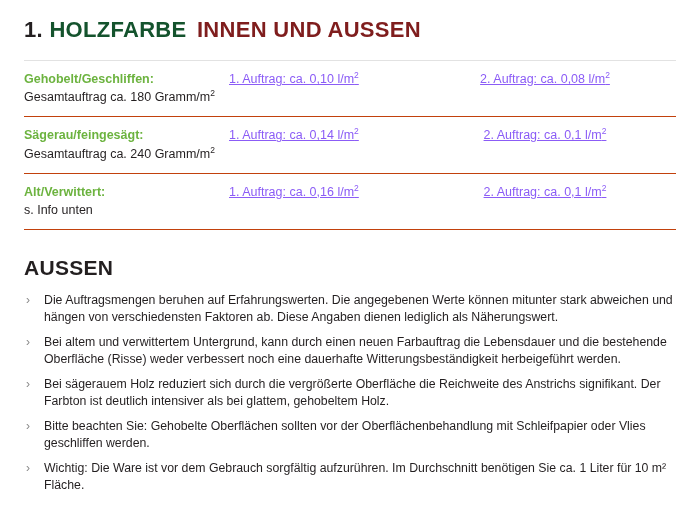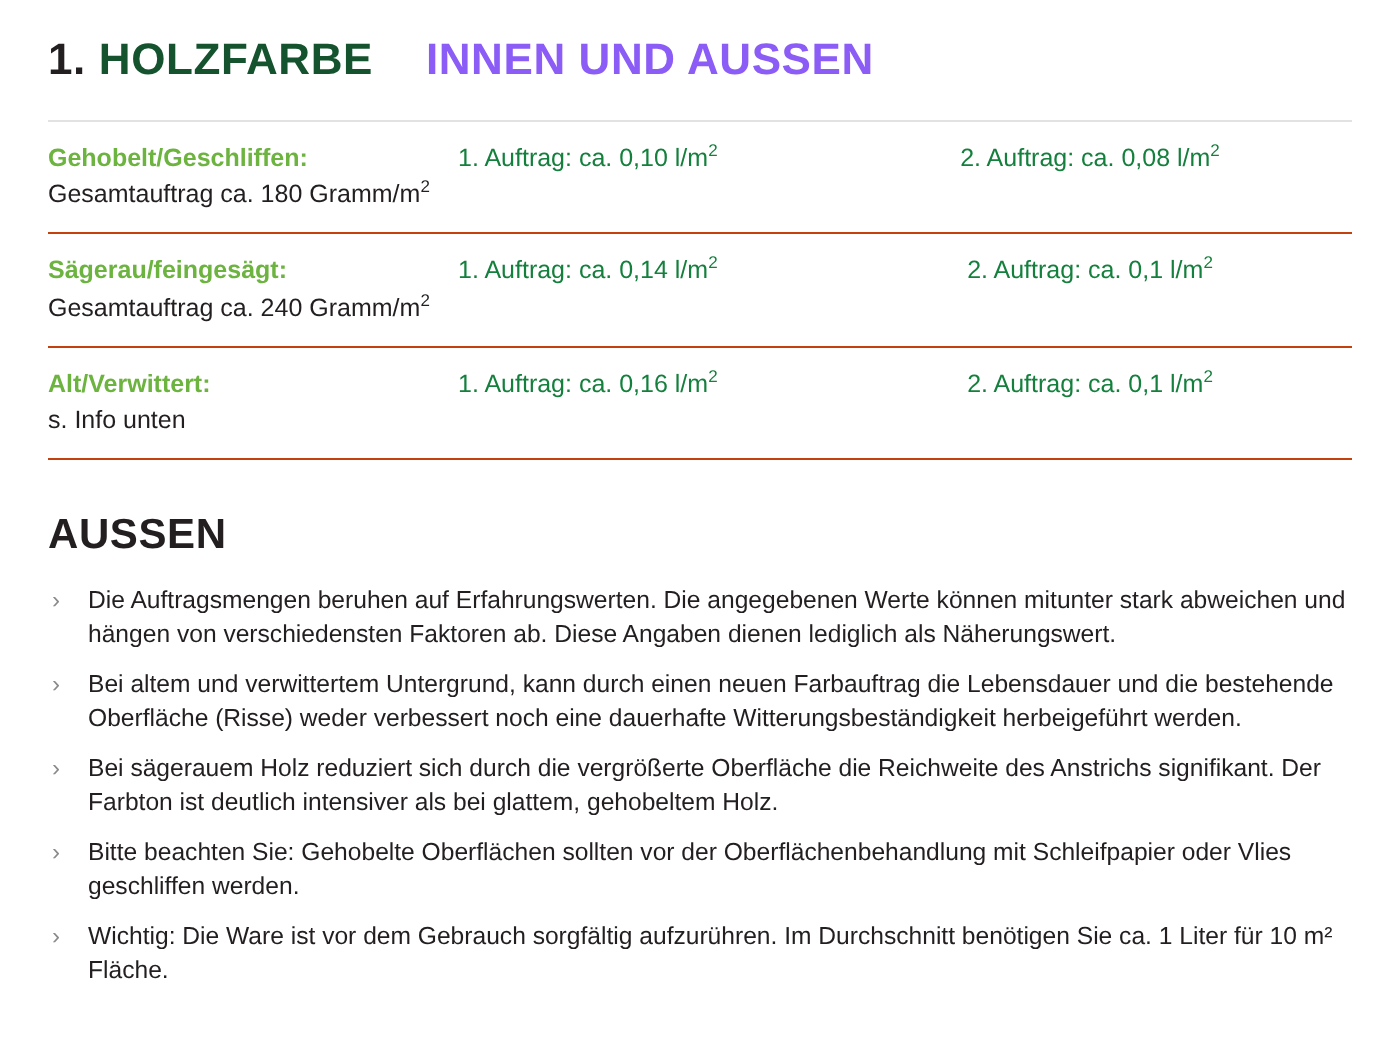--- a/index.html
+++ b/index.html
@@ -30,22 +30,22 @@
     margin: 0 0 18px 0;
     line-height: 1.1;
   }
   .title .num {
     color: #231f20;
   }
   .title .main {
     color: #14532d;
   }
   .title .accent {
-    color: #8b5cf6;
-    margin-left: 20px;
+    color: #7f1d1d;
+    margin-left: 4px;
   }
 
   
   .table {
     width: 100%;
     border-collapse: collapse;
   }
   .table tr {
     border-bottom: 1px solid #c2410c;
   }
@@ -73,23 +73,24 @@
     font-weight: bold;
     display: block;
     font-size: 12.5px;
   }
   .surface-sub {
     display: block;
     color: #231f20;
     font-size: 12.5px;
   }
   .coat {
-    color: #15803d;
+    color: #8b5cf6;
     font-size: 12.5px;
     padding-top: 2px;
+    text-decoration: underline;
   }
   sup {
     font-size: 8.5px;
     vertical-align: super;
     line-height: 0;
   }
 
   
   .infos-heading {
     font-size: 21px;

